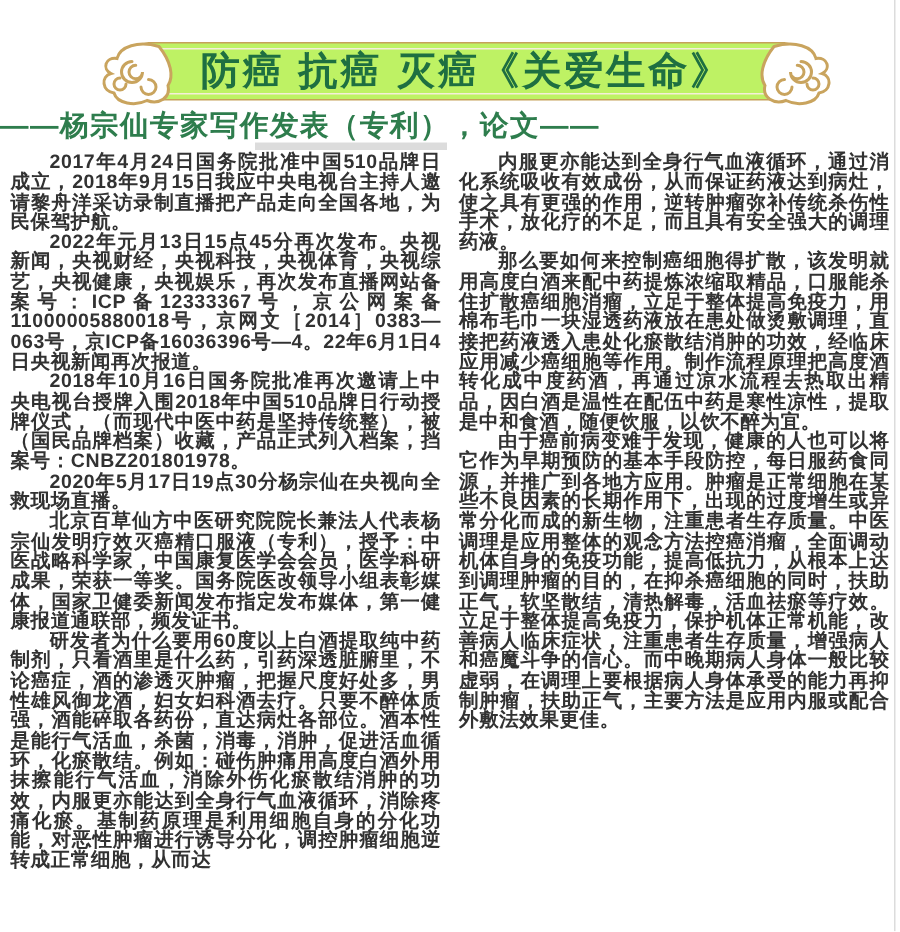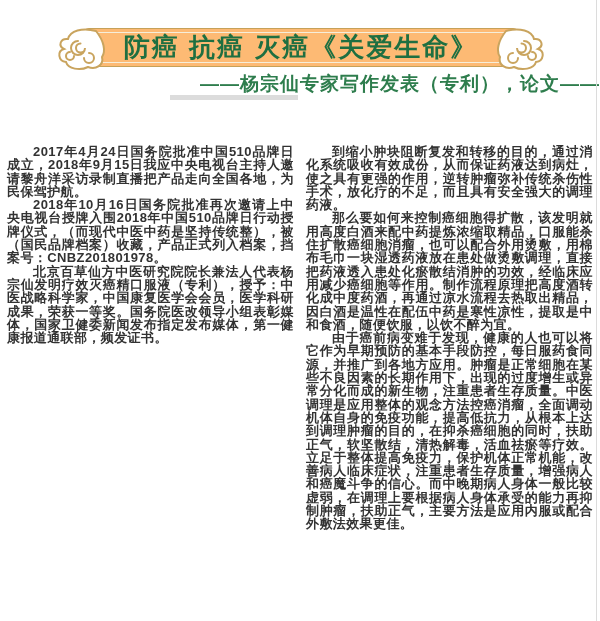--- a/index.html
+++ b/index.html
@@ -9,23 +9,23 @@
   }
   .page{
     position:relative;
     width:600px;height:621px;
     background:#ffffff;
     overflow:hidden;
   }
   
   .banner{
     position:absolute;
-    top:28px;left:82px;
+    top:28px;left:92px;
     width:438px;height:39px;
-    background:#fdba74;
+    background:#bef264;
     border:1px solid #c6a159;
     border-radius:7px;
     box-sizing:border-box;
   }
   .banner-inner{
     position:absolute;
     inset:3px;
     border:1.5px solid #f5eeda;
     border-radius:5px;
     pointer-events:none;
@@ -46,21 +46,21 @@
     top:-6px;
     width:52px;height:50px;
     z-index:1;
   }
   .ornament.left{left:-27px;}
   .ornament.right{right:-27px;transform:scaleX(-1);}
   .subtitle{
     position:absolute;
     top:71px;left:0;
     width:100%;
-    text-align:right;
+    text-align:left;
     font-size:19px;
     font-weight:bold;
     color:#2e7d4d;
     letter-spacing:1px;
     white-space:nowrap;
   }
   
   .content{
     position:absolute;
     top:101px;left:7px;right:7px;
@@ -69,21 +69,20 @@
   }
   .col{
     flex:1 1 0;
     min-width:0;
     text-align:justify;
     font-size:13px;
     line-height:13.3px;
     font-weight:bold;
     color:#323232;
     letter-spacing:0.4px;
-    margin-top:44px;
   }
   .col p{
     margin:0;
     text-indent:2em;
     text-align:justify;
     text-align-last:left;
   }
   
   .scan-edge{
     position:absolute;
@@ -133,23 +132,26 @@
   </div>
 
   <div class="subtitle">——杨宗仙专家写作发表（专利），论文——</div>
 
   <div class="scan-strip"></div>
   <div class="scan-edge"></div>
 
   <div class="content">
     <div class="col">
       <p>2017年4月24日国务院批准中国510品牌日成立，2018年9月15日我应中央电视台主持人邀请黎舟洋采访录制直播把产品走向全国各地，为民保驾护航。</p>
+      <p>2022年元月13日15点45分再次发布。央视新闻，央视财经，央视科技，央视体育，央视综艺，央视健康，央视娱乐，再次发布直播网站备案号：ICP备12333367号，京公网案备11000005880018号，京网文［2014］0383—063号，京ICP备16036396号—4。22年6月1日4日央视新闻再次报道。</p>
       <p>2018年10月16日国务院批准再次邀请上中央电视台授牌入围2018年中国510品牌日行动授牌仪式，（而现代中医中药是坚持传统整），被（国民品牌档案）收藏，产品正式列入档案，挡案号：CNBZ201801978。</p>
+      <p>2020年5月17日19点30分杨宗仙在央视向全救现场直播。</p>
       <p>北京百草仙方中医研究院院长兼法人代表杨宗仙发明疗效灭癌精口服液（专利），授予：中医战略科学家，中国康复医学会会员，医学科研成果，荣获一等奖。国务院医改领导小组表彰媒体，国家卫健委新闻发布指定发布媒体，第一健康报道通联部，频发证书。</p>
+      <p>研发者为什么要用60度以上白酒提取纯中药制剂，只看酒里是什么药，引药深透脏腑里，不论癌症，酒的渗透灭肿瘤，把握尺度好处多，男性雄风御龙酒，妇女妇科酒去疗。只要不醉体质强，酒能碎取各药份，直达病灶各部位。酒本性是能行气活血，杀菌，消毒，消肿，促进活血循环，化瘀散结。例如：碰伤肿痛用高度白酒外用抹擦能行气活血，消除外伤化瘀散结消肿的功效，内服更亦能达到全身行气血液循环，消除疼痛化瘀。基制药原理是利用细胞自身的分化功能，对恶性肿瘤进行诱导分化，调控肿瘤细胞逆转成正常细胞，从而达</p>
     </div>
     <div class="col">
-      <p>到缩小肿块阻断复发和转移的目的，通过消化系统吸收有效成份，从而保证药液达到病灶，使之具有更强的作用，逆转肿瘤弥补传统杀伤性手术，放化疗的不足，而且具有安全强大的调理药液。</p>
-      <p>那么要如何来控制癌细胞得扩散，该发明就用高度白酒来配中药提炼浓缩取精品，口服能杀住扩散癌细胞消瘤，也可以配合外用烫敷，用棉布毛巾一块湿透药液放在患处做烫敷调理，直接把药液透入患处化瘀散结消肿的功效，经临床应用减少癌细胞等作用。制作流程原理把高度酒转化成中度药酒，再通过凉水流程去热取出精品，因白酒是温性在配伍中药是寒性凉性，提取是中和食酒，随便饮服，以饮不醉为宜。</p>
+      <p>内服更亦能达到全身行气血液循环，通过消化系统吸收有效成份，从而保证药液达到病灶，使之具有更强的作用，逆转肿瘤弥补传统杀伤性手术，放化疗的不足，而且具有安全强大的调理药液。</p>
+      <p>那么要如何来控制癌细胞得扩散，该发明就用高度白酒来配中药提炼浓缩取精品，口服能杀住扩散癌细胞消瘤，立足于整体提高免疫力，用棉布毛巾一块湿透药液放在患处做烫敷调理，直接把药液透入患处化瘀散结消肿的功效，经临床应用减少癌细胞等作用。制作流程原理把高度酒转化成中度药酒，再通过凉水流程去热取出精品，因白酒是温性在配伍中药是寒性凉性，提取是中和食酒，随便饮服，以饮不醉为宜。</p>
       <p>由于癌前病变难于发现，健康的人也可以将它作为早期预防的基本手段防控，每日服药食同源，并推广到各地方应用。肿瘤是正常细胞在某些不良因素的长期作用下，出现的过度增生或异常分化而成的新生物，注重患者生存质量。中医调理是应用整体的观念方法控癌消瘤，全面调动机体自身的免疫功能，提高低抗力，从根本上达到调理肿瘤的目的，在抑杀癌细胞的同时，扶助正气，软坚散结，清热解毒，活血祛瘀等疗效。立足于整体提高免疫力，保护机体正常机能，改善病人临床症状，注重患者生存质量，增强病人和癌魔斗争的信心。而中晚期病人身体一般比较虚弱，在调理上要根据病人身体承受的能力再抑制肿瘤，扶助正气，主要方法是应用内服或配合外敷法效果更佳。</p>
     </div>
   </div>
 
 </div>
 
 </body></html>

